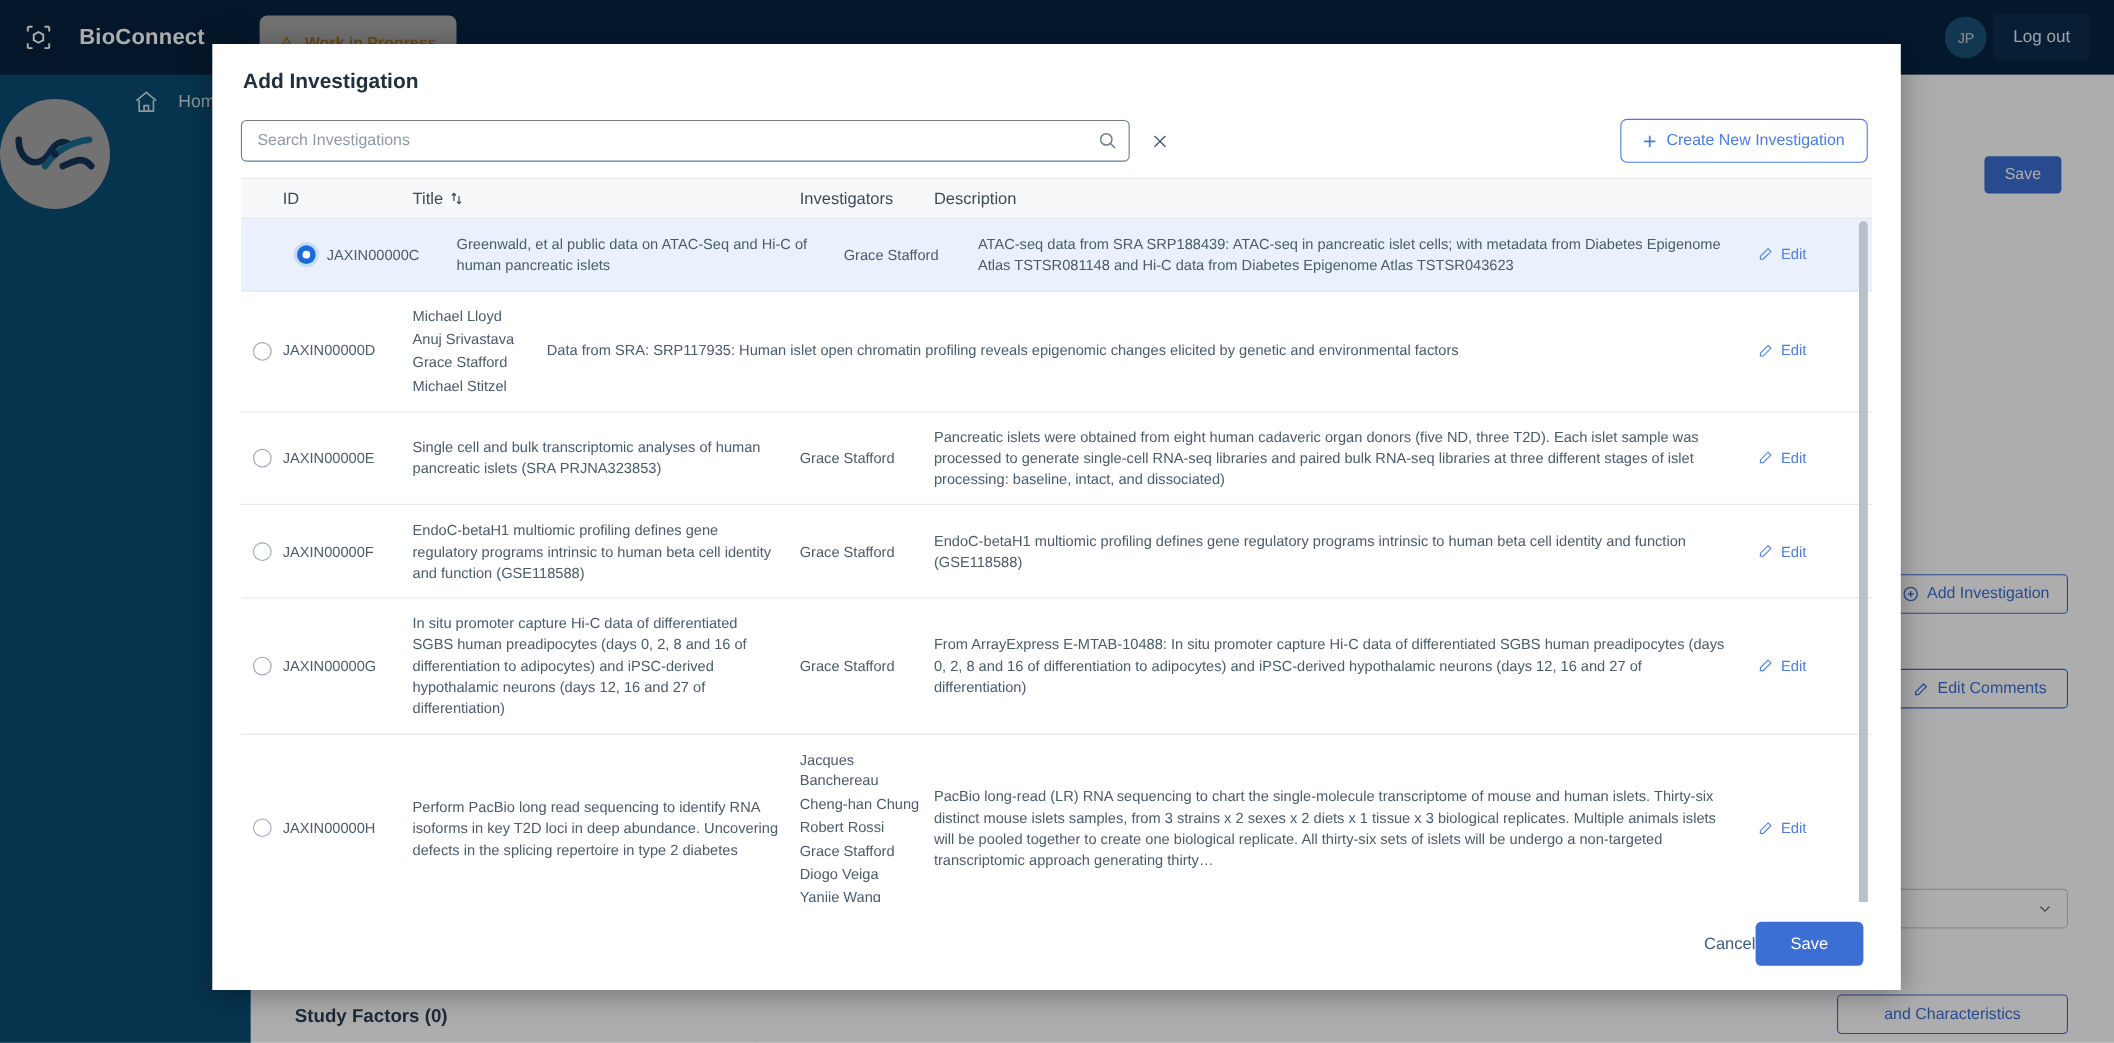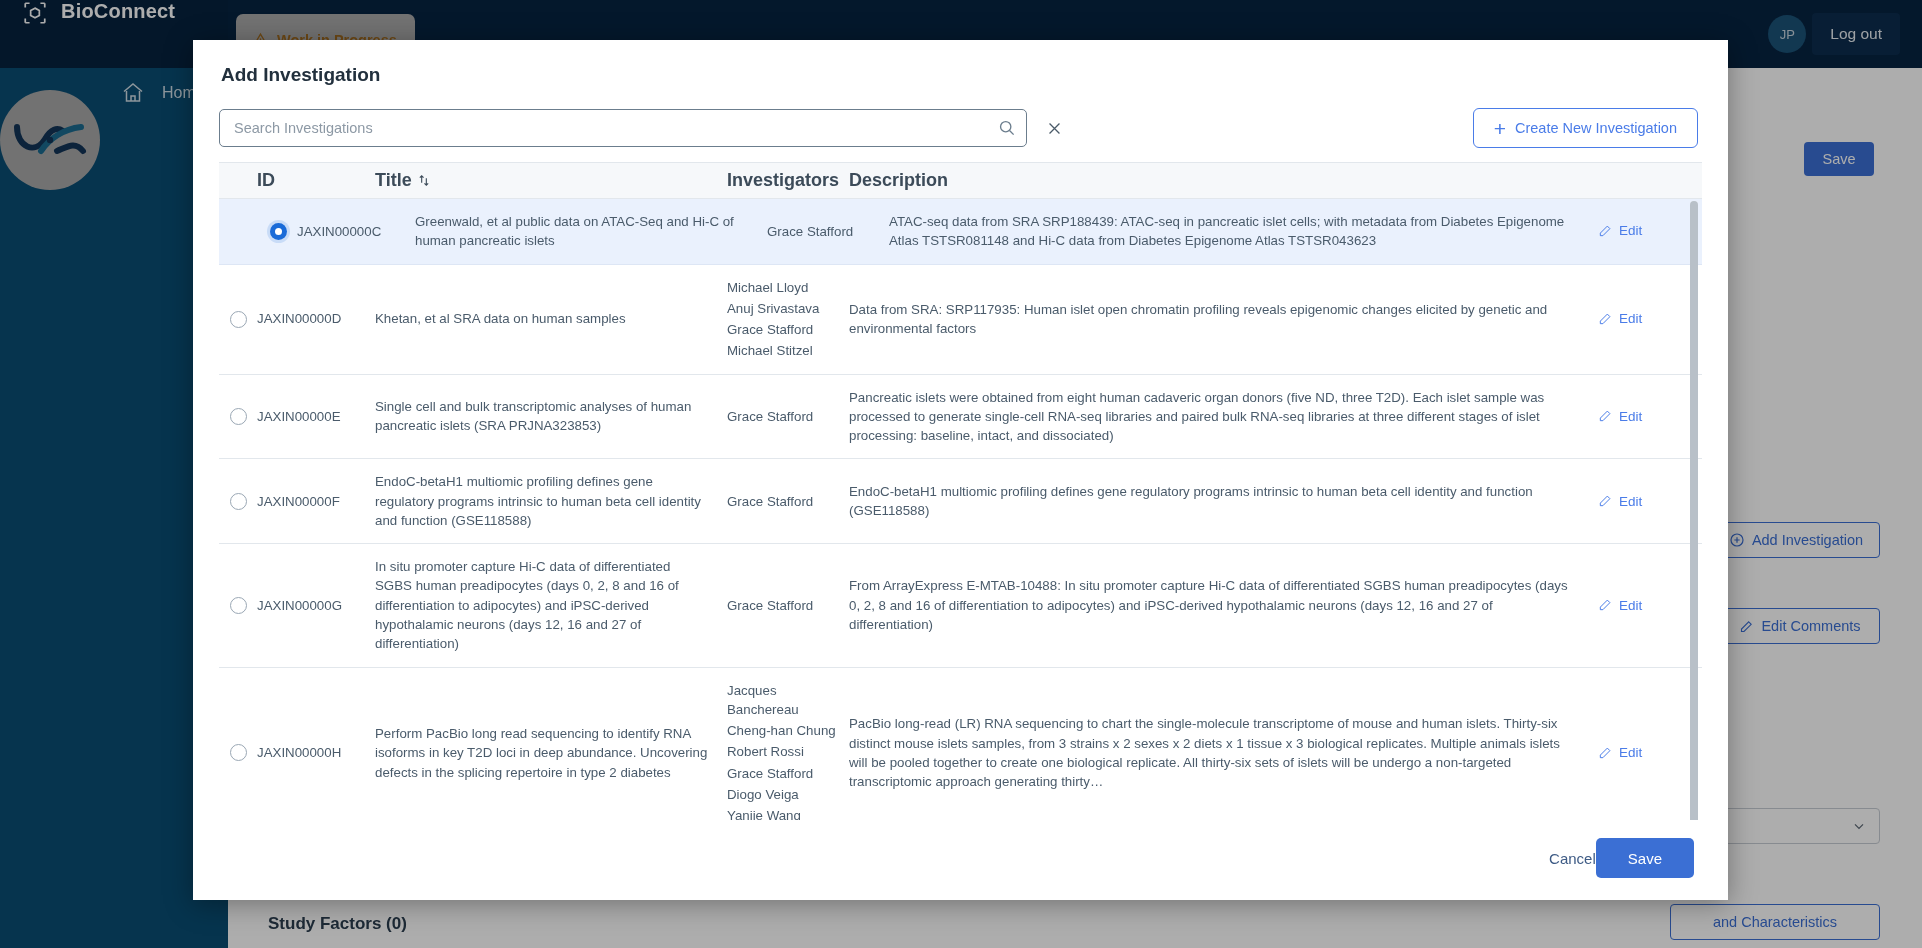--- a/index.html
+++ b/index.html
@@ -14,21 +14,21 @@
   
   #app { position: absolute; inset: 0; }
 
   .topbar {
     position: absolute; top: 0; left: 0; right: 0; height: 68px;
     background: #072442;
     display: flex; align-items: center;
   }
   .brand {
     width: 228px; height: 68px; background: #06223e;
-    display: flex; gap: 13px; padding-left: 22px;
+    display: flex; align-items: center; gap: 24px; padding-left: 22px;
   }
   .brand-name {
     color: #ffffff; font-size: 20px; font-weight: bold; letter-spacing: .2px;
   }
   .wip-tab {
     margin-left: 8px; margin-top: 14px; align-self: flex-start;
     background: #a9a9a9; color: #a06a1f;
     border-radius: 7px 7px 0 0;
     padding: 10px 18px 12px 16px;
     font-size: 14.5px; font-weight: bold;
@@ -144,21 +144,21 @@
 
   
   .table-scroll {
     flex: 1 1 auto; overflow: hidden; position: relative;
     margin: 0 26px;
     border-top: 1px solid #e2e7ec;
   }
   .thead {
     display: flex; background: #f6f8fa;
     height: 36px; align-items: center;
-    font-size: 18px; font-weight: bold; color: #3c4b59;
+    font-size: 15px; font-weight: normal; color: #3c4b59;
     border-bottom: 1px solid #e2e7ec;
   }
   .row {
     display: flex; align-items: stretch;
     border-bottom: 1px solid #e2e7ec;
     font-size: 13.3px; color: #4a5b6b; line-height: 1.45;
   }
   .row.selected { background: #eaf1fd; border-bottom-color: #dde6f5; padding-left: 40px; }
   .c-radio { flex: 0 0 38px; display: flex; align-items: center; justify-content: center; padding-top: 2px; }
   .c-id    { flex: 0 0 118px; display: flex; align-items: center; }
@@ -435,21 +435,20 @@
               </span>
               <span>Edit</span>
             </div>
           </div>
         </div>
         <div class="row">
           <div class="c-radio">
             <div class="radio"></div>
           </div>
           <div class="c-id">JAXIN00000D</div>
-          <div class="c-title">Khetan, et al SRA data on human samples</div>
           <div class="c-inv">
             <div class="inv-list">
               <div>Michael Lloyd</div>
               <div>Anuj Srivastava</div>
               <div>Grace Stafford</div>
               <div>Michael Stitzel</div>
             </div>
           </div>
           <div class="c-desc">Data from SRA: SRP117935: Human islet open chromatin profiling reveals epigenomic changes elicited by genetic and environmental factors</div>
           <div class="c-edit">

